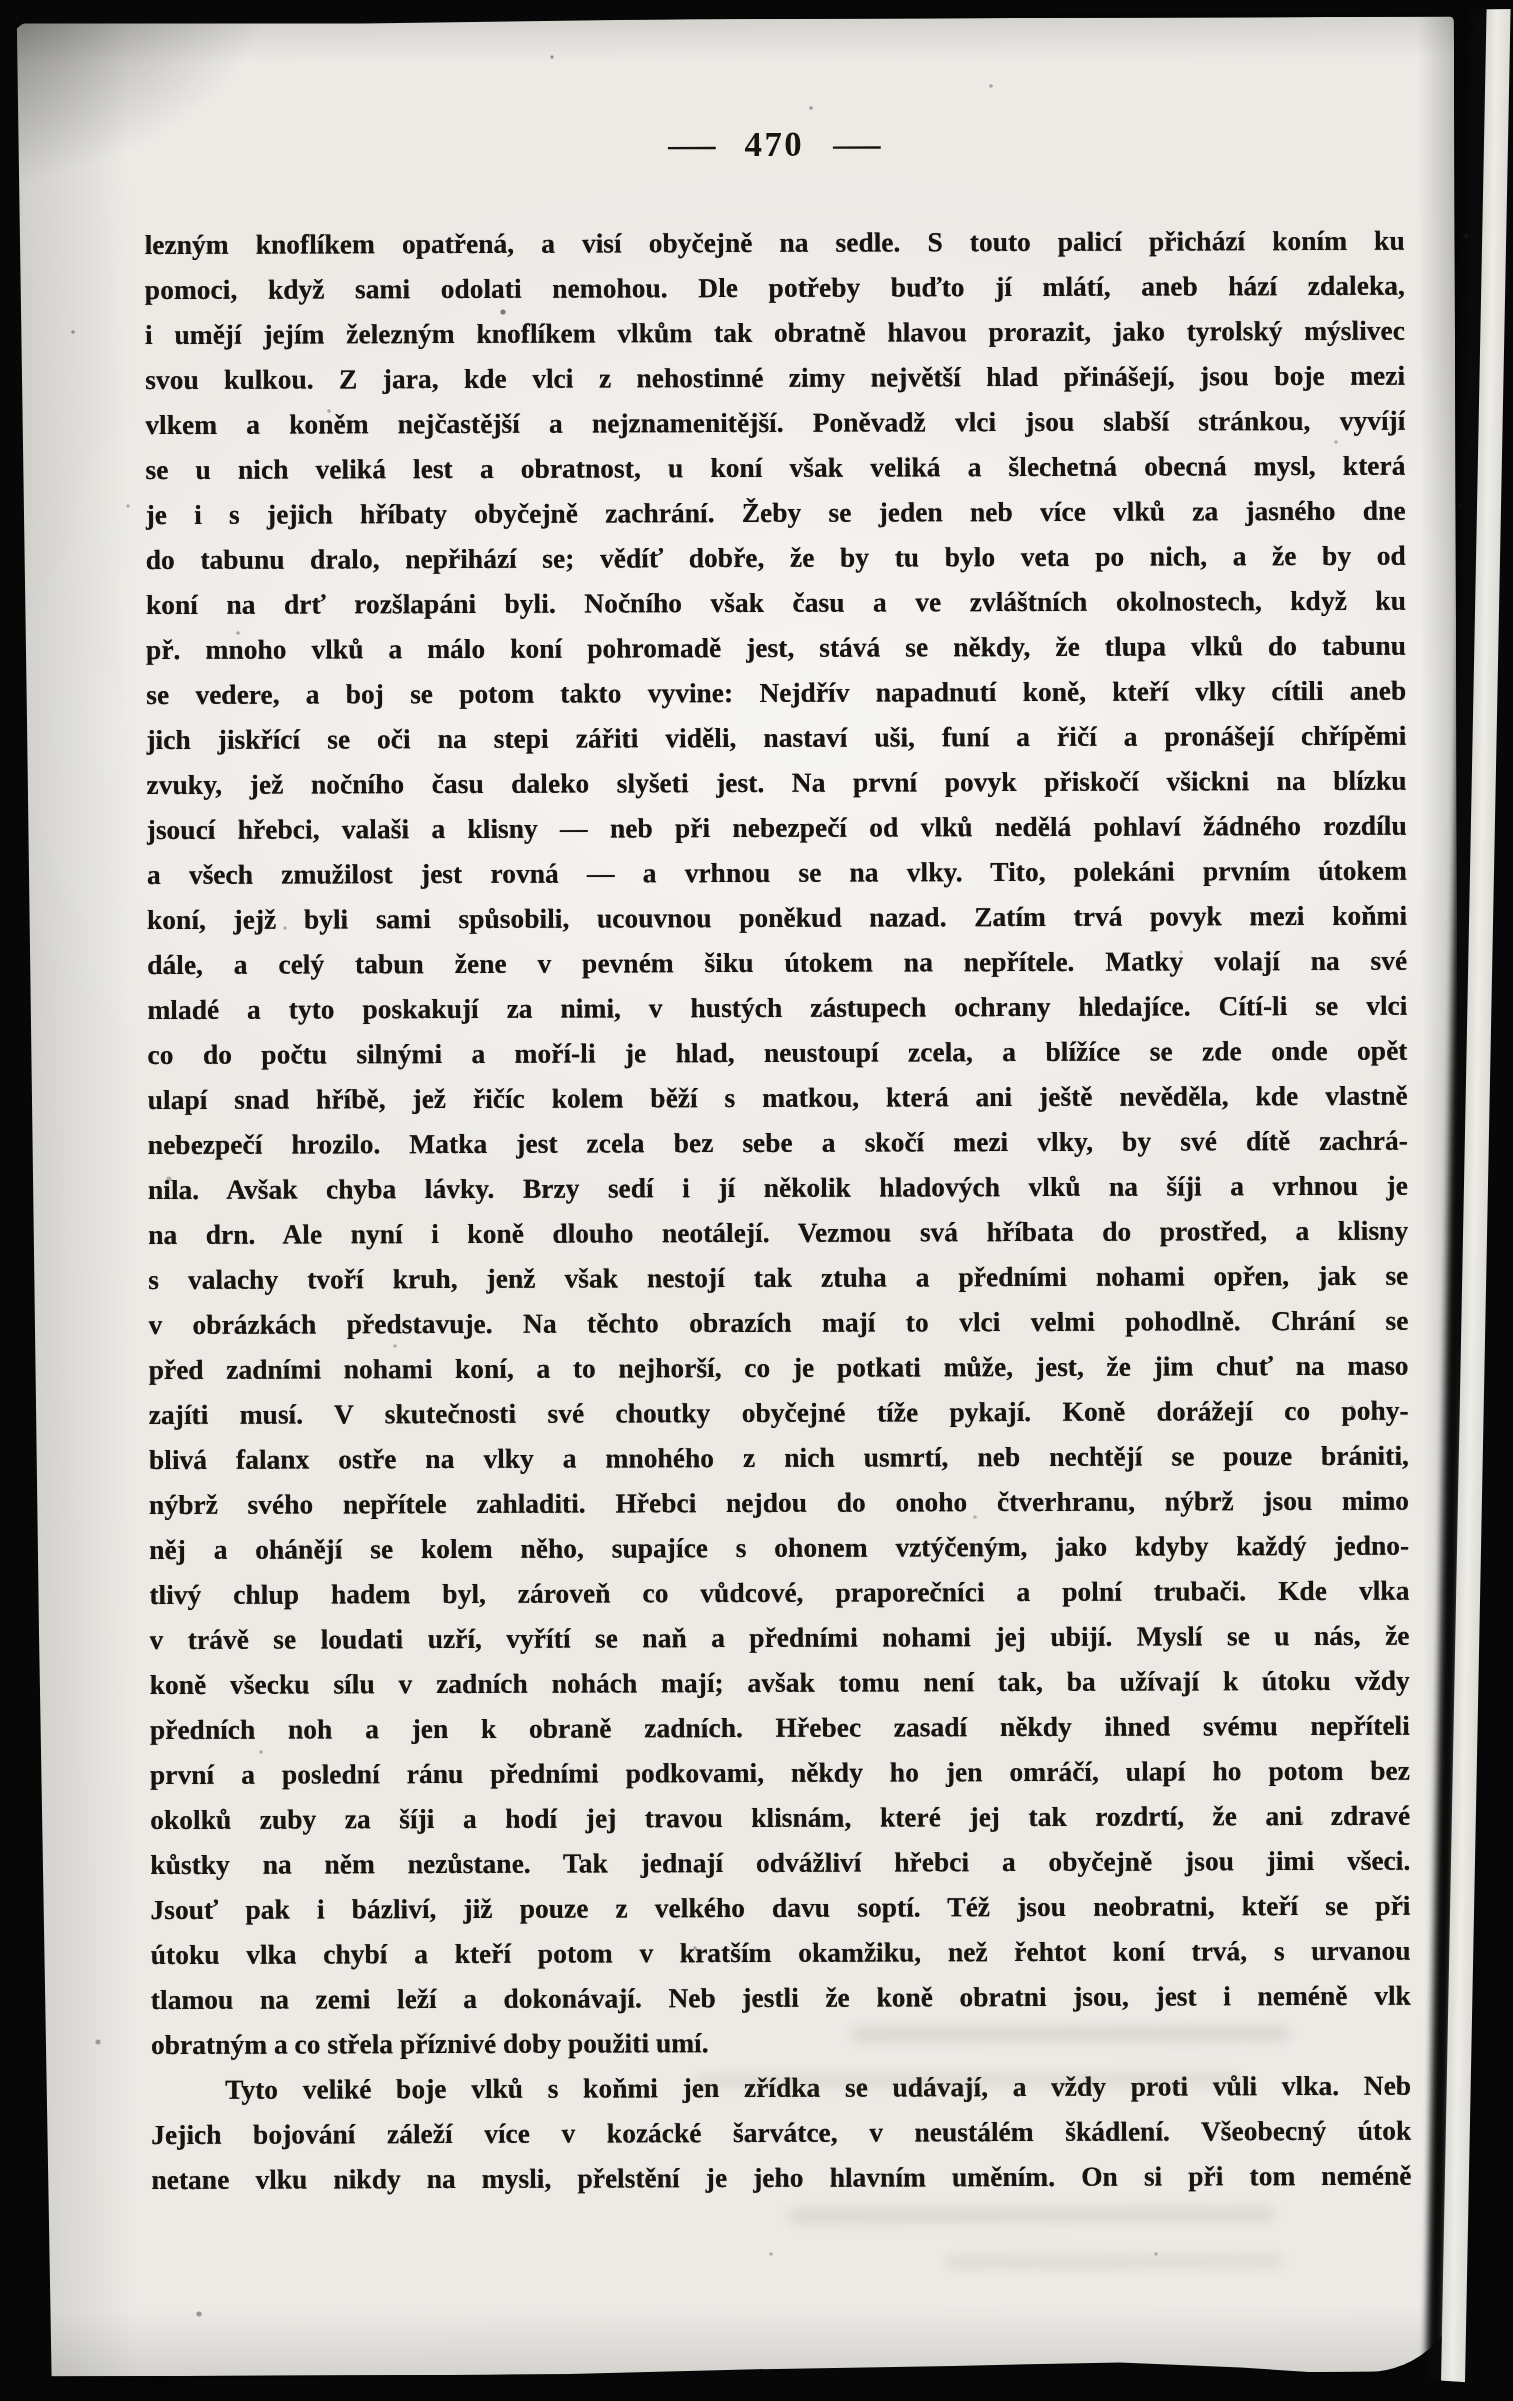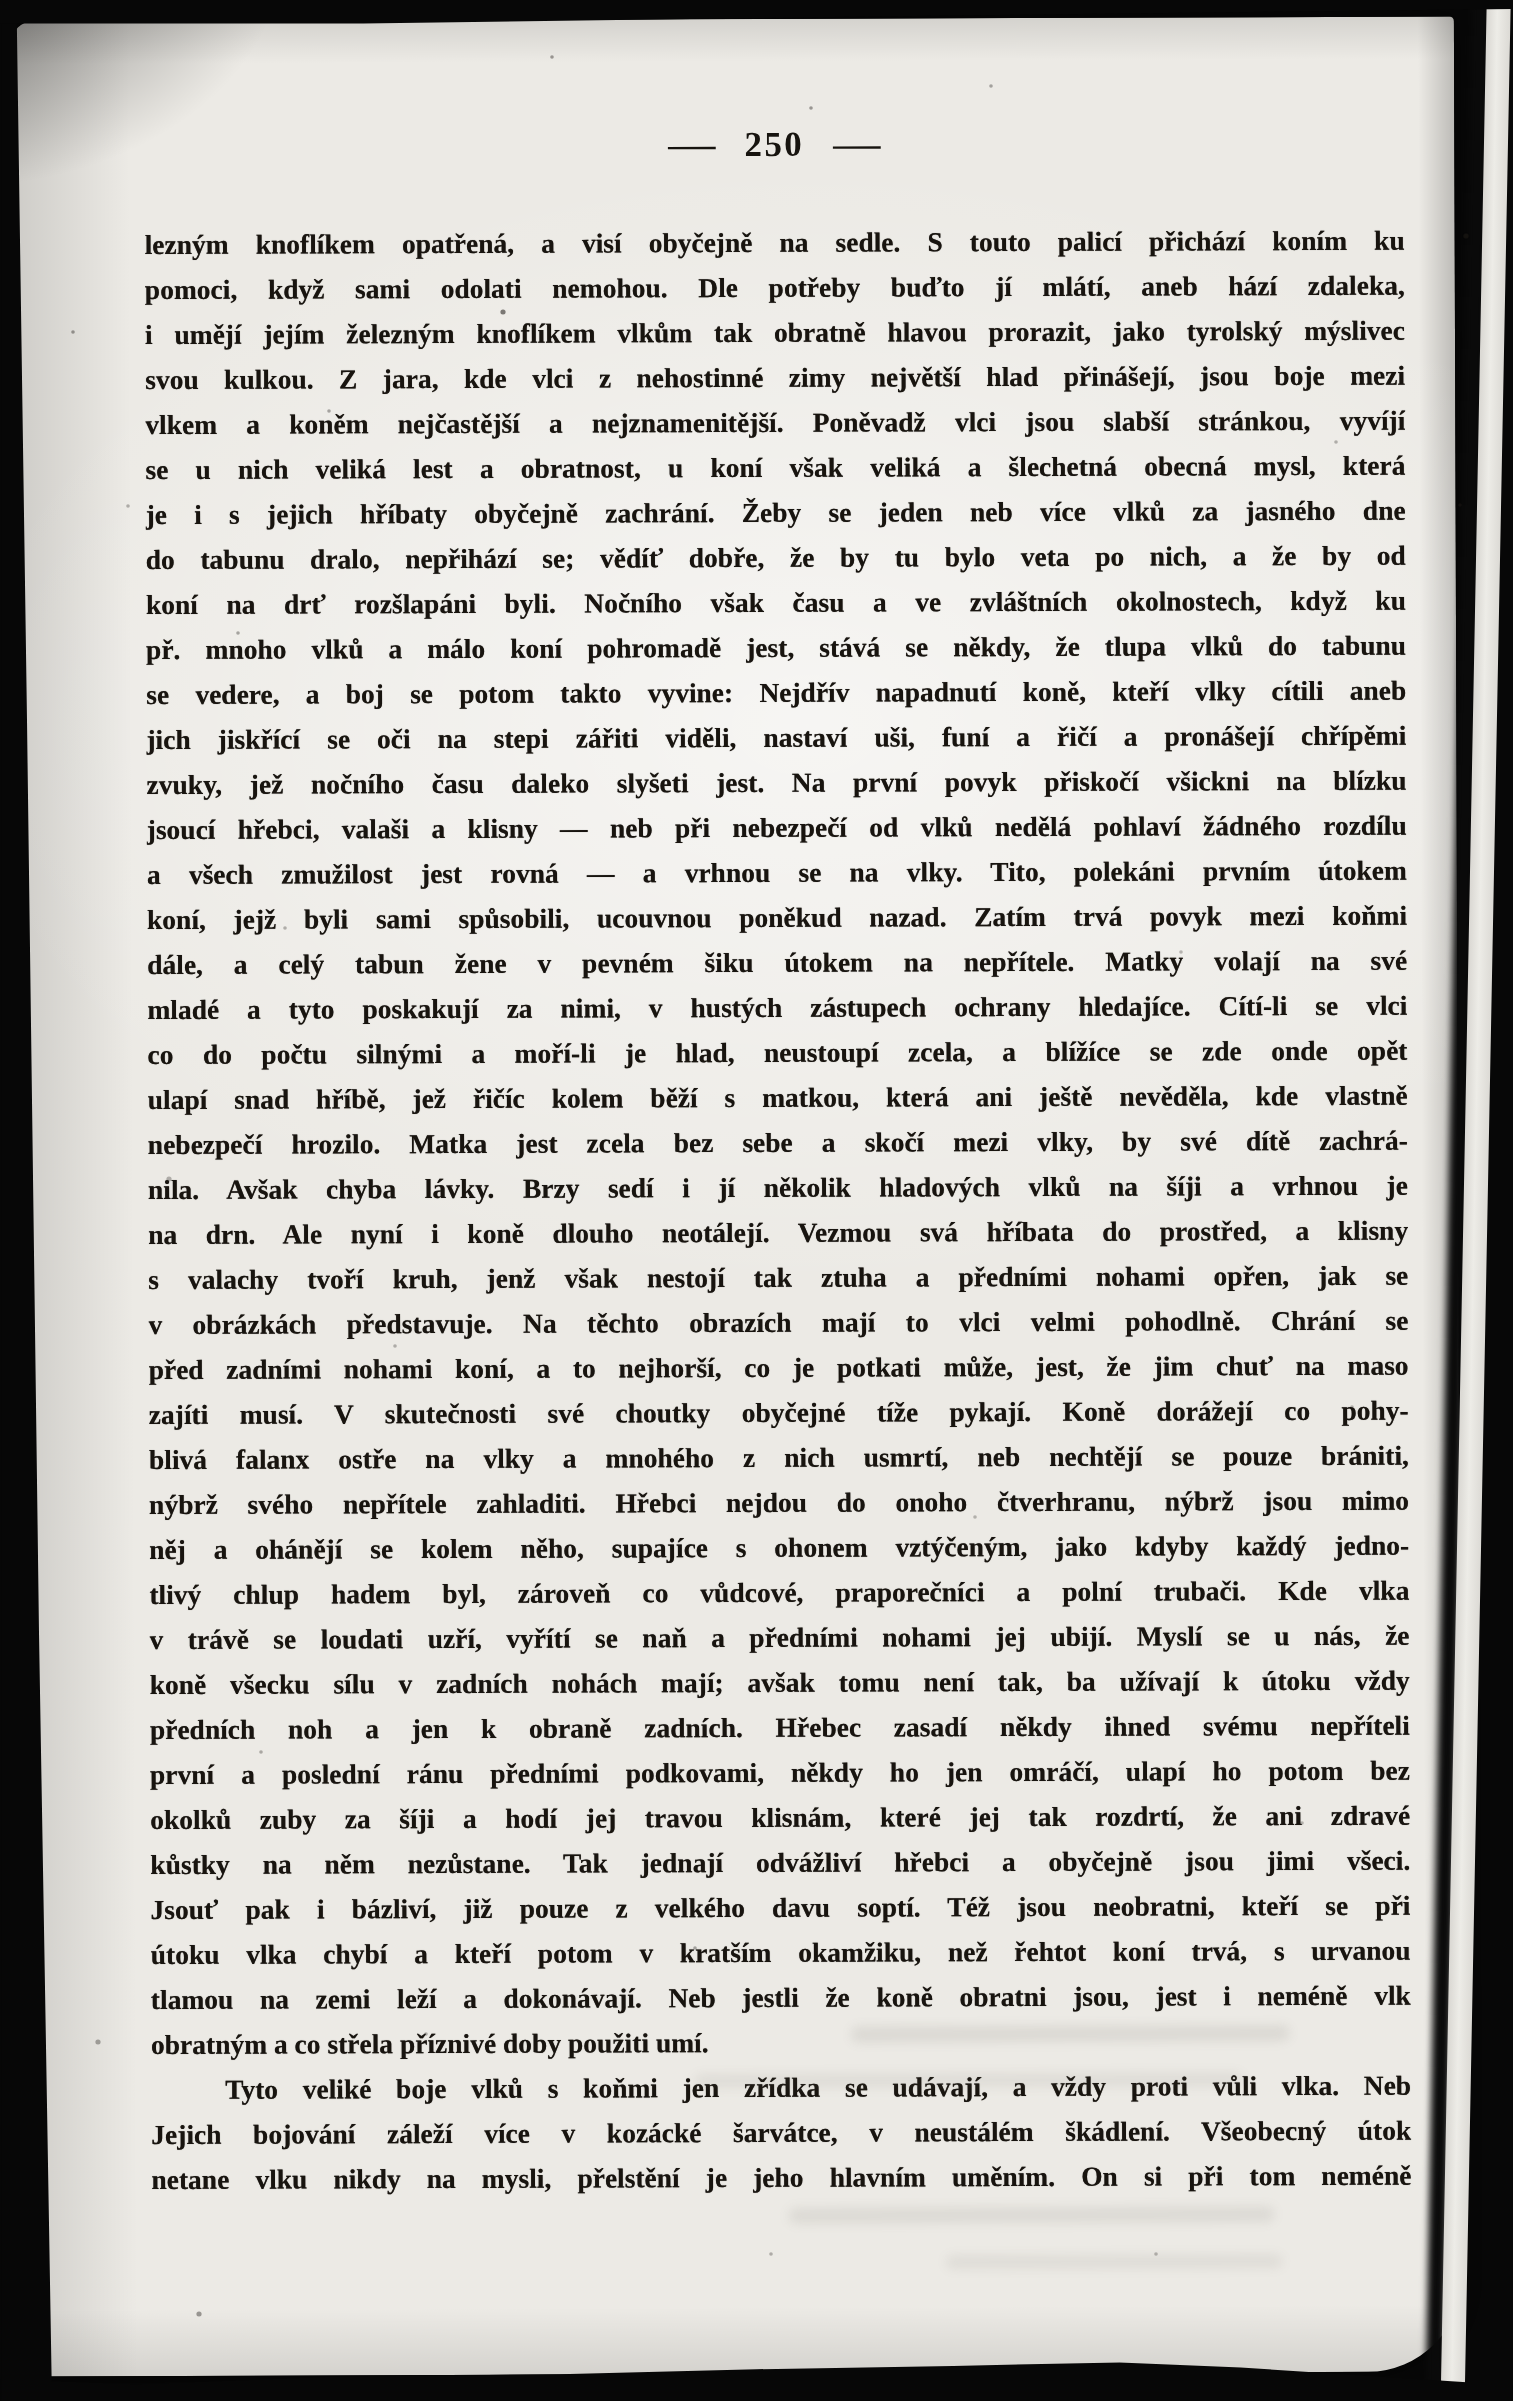--- a/index.html
+++ b/index.html
@@ -128,21 +128,21 @@
     clip-path:polygon(0 0, 100% 0, 100% 38%, 55% 72%, 24% 100%, 0 100%);
   }
 </style>
 </head>
 <body>
 
 <div class="stage">
 
   <div class="page">
     <div class="page-number">
-      <span class="dash">—</span><span class="num">250</span><span class="dash">—</span>
+      <span class="dash">—</span><span class="num">470</span><span class="dash">—</span>
     </div>
 
     <div class="text-block">
         <div class="line">lezným knoflíkem opatřená, a visí obyčejně na sedle. S touto palicí přichází koním ku</div>
         <div class="line">pomoci, když sami odolati nemohou. Dle potřeby buďto jí mlátí, aneb hází zdaleka,</div>
         <div class="line">i umějí jejím železným knoflíkem vlkům tak obratně hlavou prorazit, jako tyrolský mýslivec</div>
         <div class="line">svou kulkou. Z jara, kde vlci z nehostinné zimy největší hlad přinášejí, jsou boje mezi</div>
         <div class="line">vlkem a koněm nejčastější a nejznamenitější. Poněvadž vlci jsou slabší stránkou, vyvíjí</div>
         <div class="line">se u nich veliká lest a obratnost, u koní však veliká a šlechetná obecná mysl, která</div>
         <div class="line">je i s jejich hříbaty obyčejně zachrání. Žeby se jeden neb více vlků za jasného dne</div>

